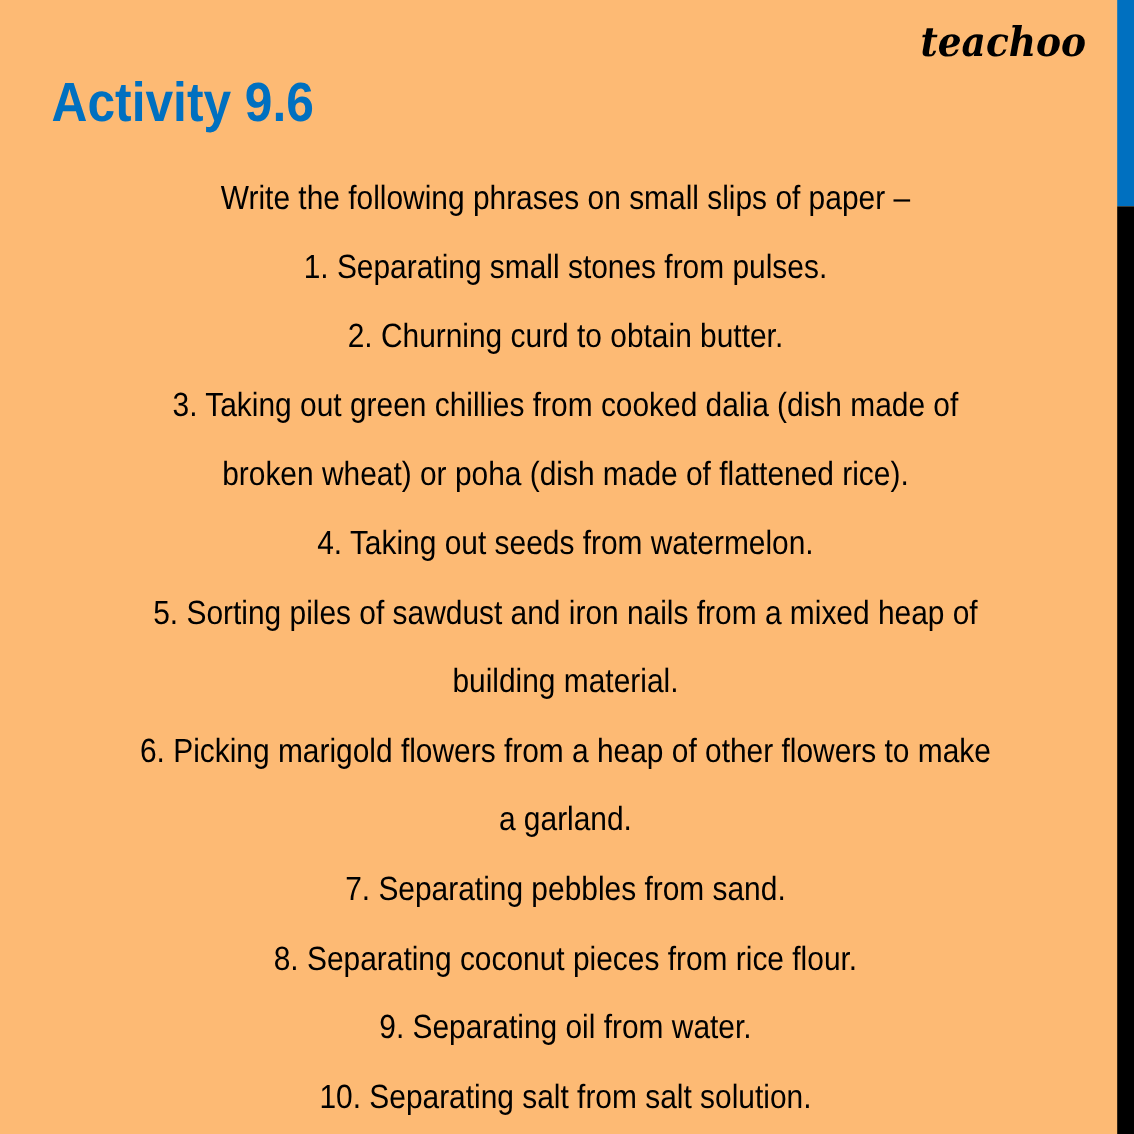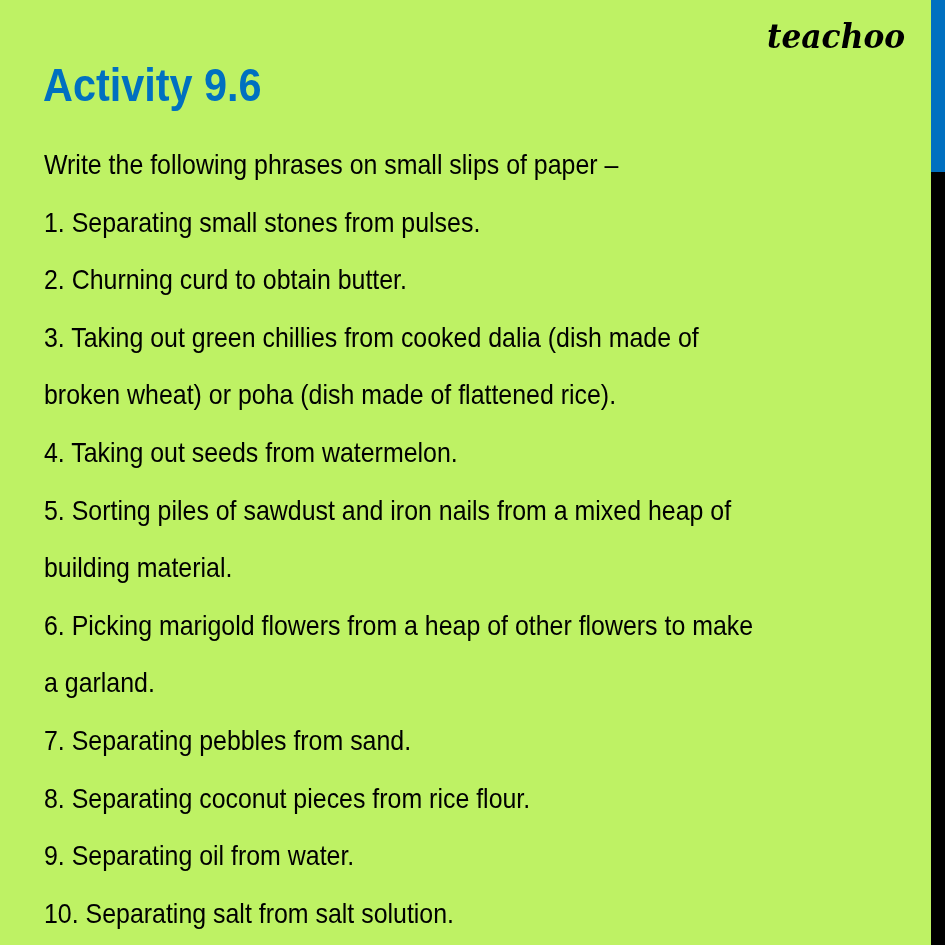--- a/index.html
+++ b/index.html
@@ -11,21 +11,22 @@
       width: 945px;
       height: 945px;
       position: relative;
       overflow: hidden;
       font-family: "Liberation Sans", sans-serif;
     }
     .slide {
       position: absolute;
       left: 0; top: 0;
       width: 945px; height: 945px;
-      background: #bef264;
+      background: #fdba74;
+      text-align: center;
     }
     .edge-bar-blue {
       position: absolute;
       left: 931px; top: 0;
       width: 14px; height: 172px;
       background: #0070c0;
     }
     .edge-bar-black {
       position: absolute;
       left: 931px; top: 172px;

